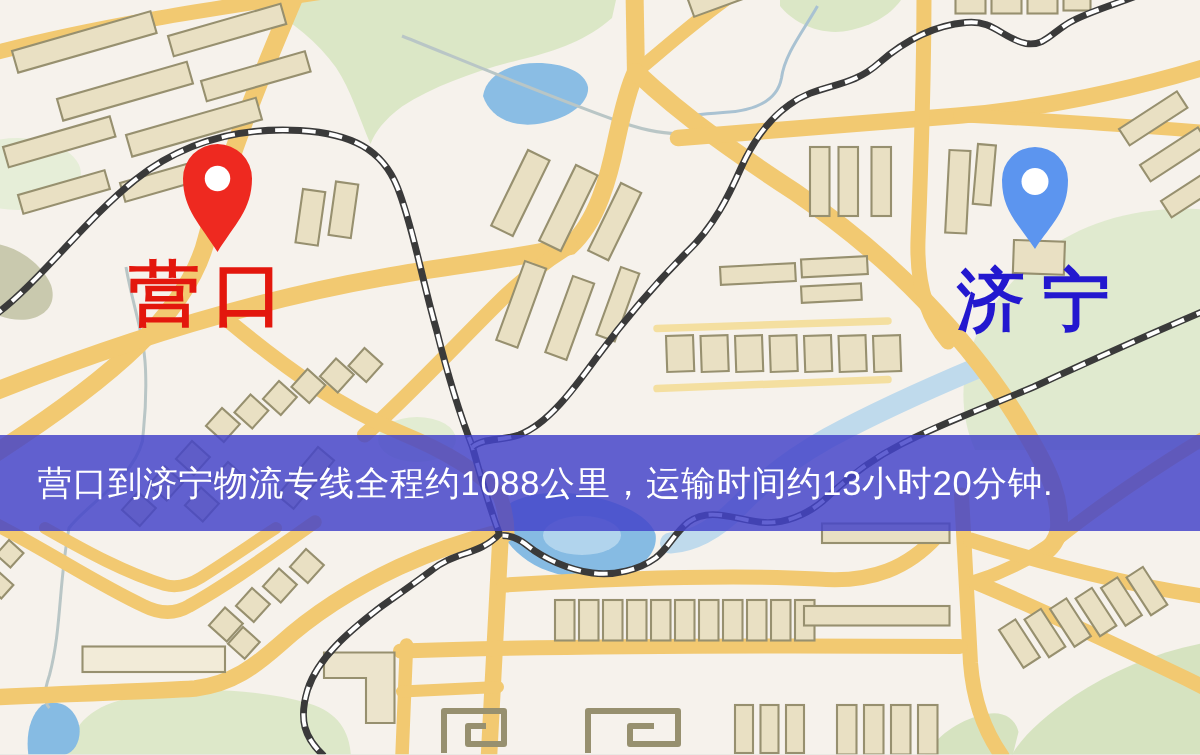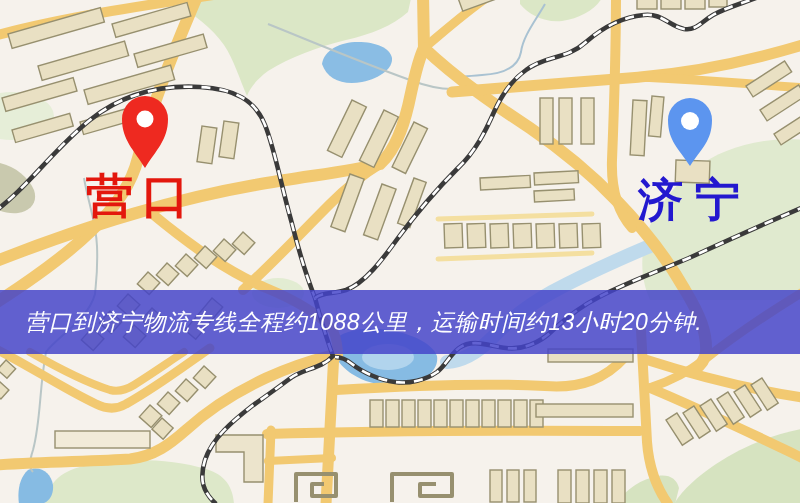--- a/index.html
+++ b/index.html
@@ -200,16 +200,16 @@
     <g>
       <path d="M690,166 C679,149 668,141 668,120 A22,22 0 1 1 712,120 C712,141 701,149 690,166 Z" fill="#5c95ef"></path>
       <circle cx="690" cy="121" r="9" fill="#ffffff"></circle>
     </g>
   </g>
 </svg>
 
 <div class="city-label yingkou" style="color: rgb(227, 23, 13);">营口</div>
 <div class="city-label jining" style="color: rgb(35, 24, 207);">济宁</div>
 
-<div class="banner" style="background: rgba(68, 68, 201, 0.84); font-style: italic;">
+<div class="banner" style="background: rgba(68, 68, 201, 0.84);">
   <span style="color: rgb(255, 255, 255);">营口到济宁物流专线全程约1088公里，运输时间约13小时20分钟.</span>
 </div>
 </div>
 
 </body></html>

